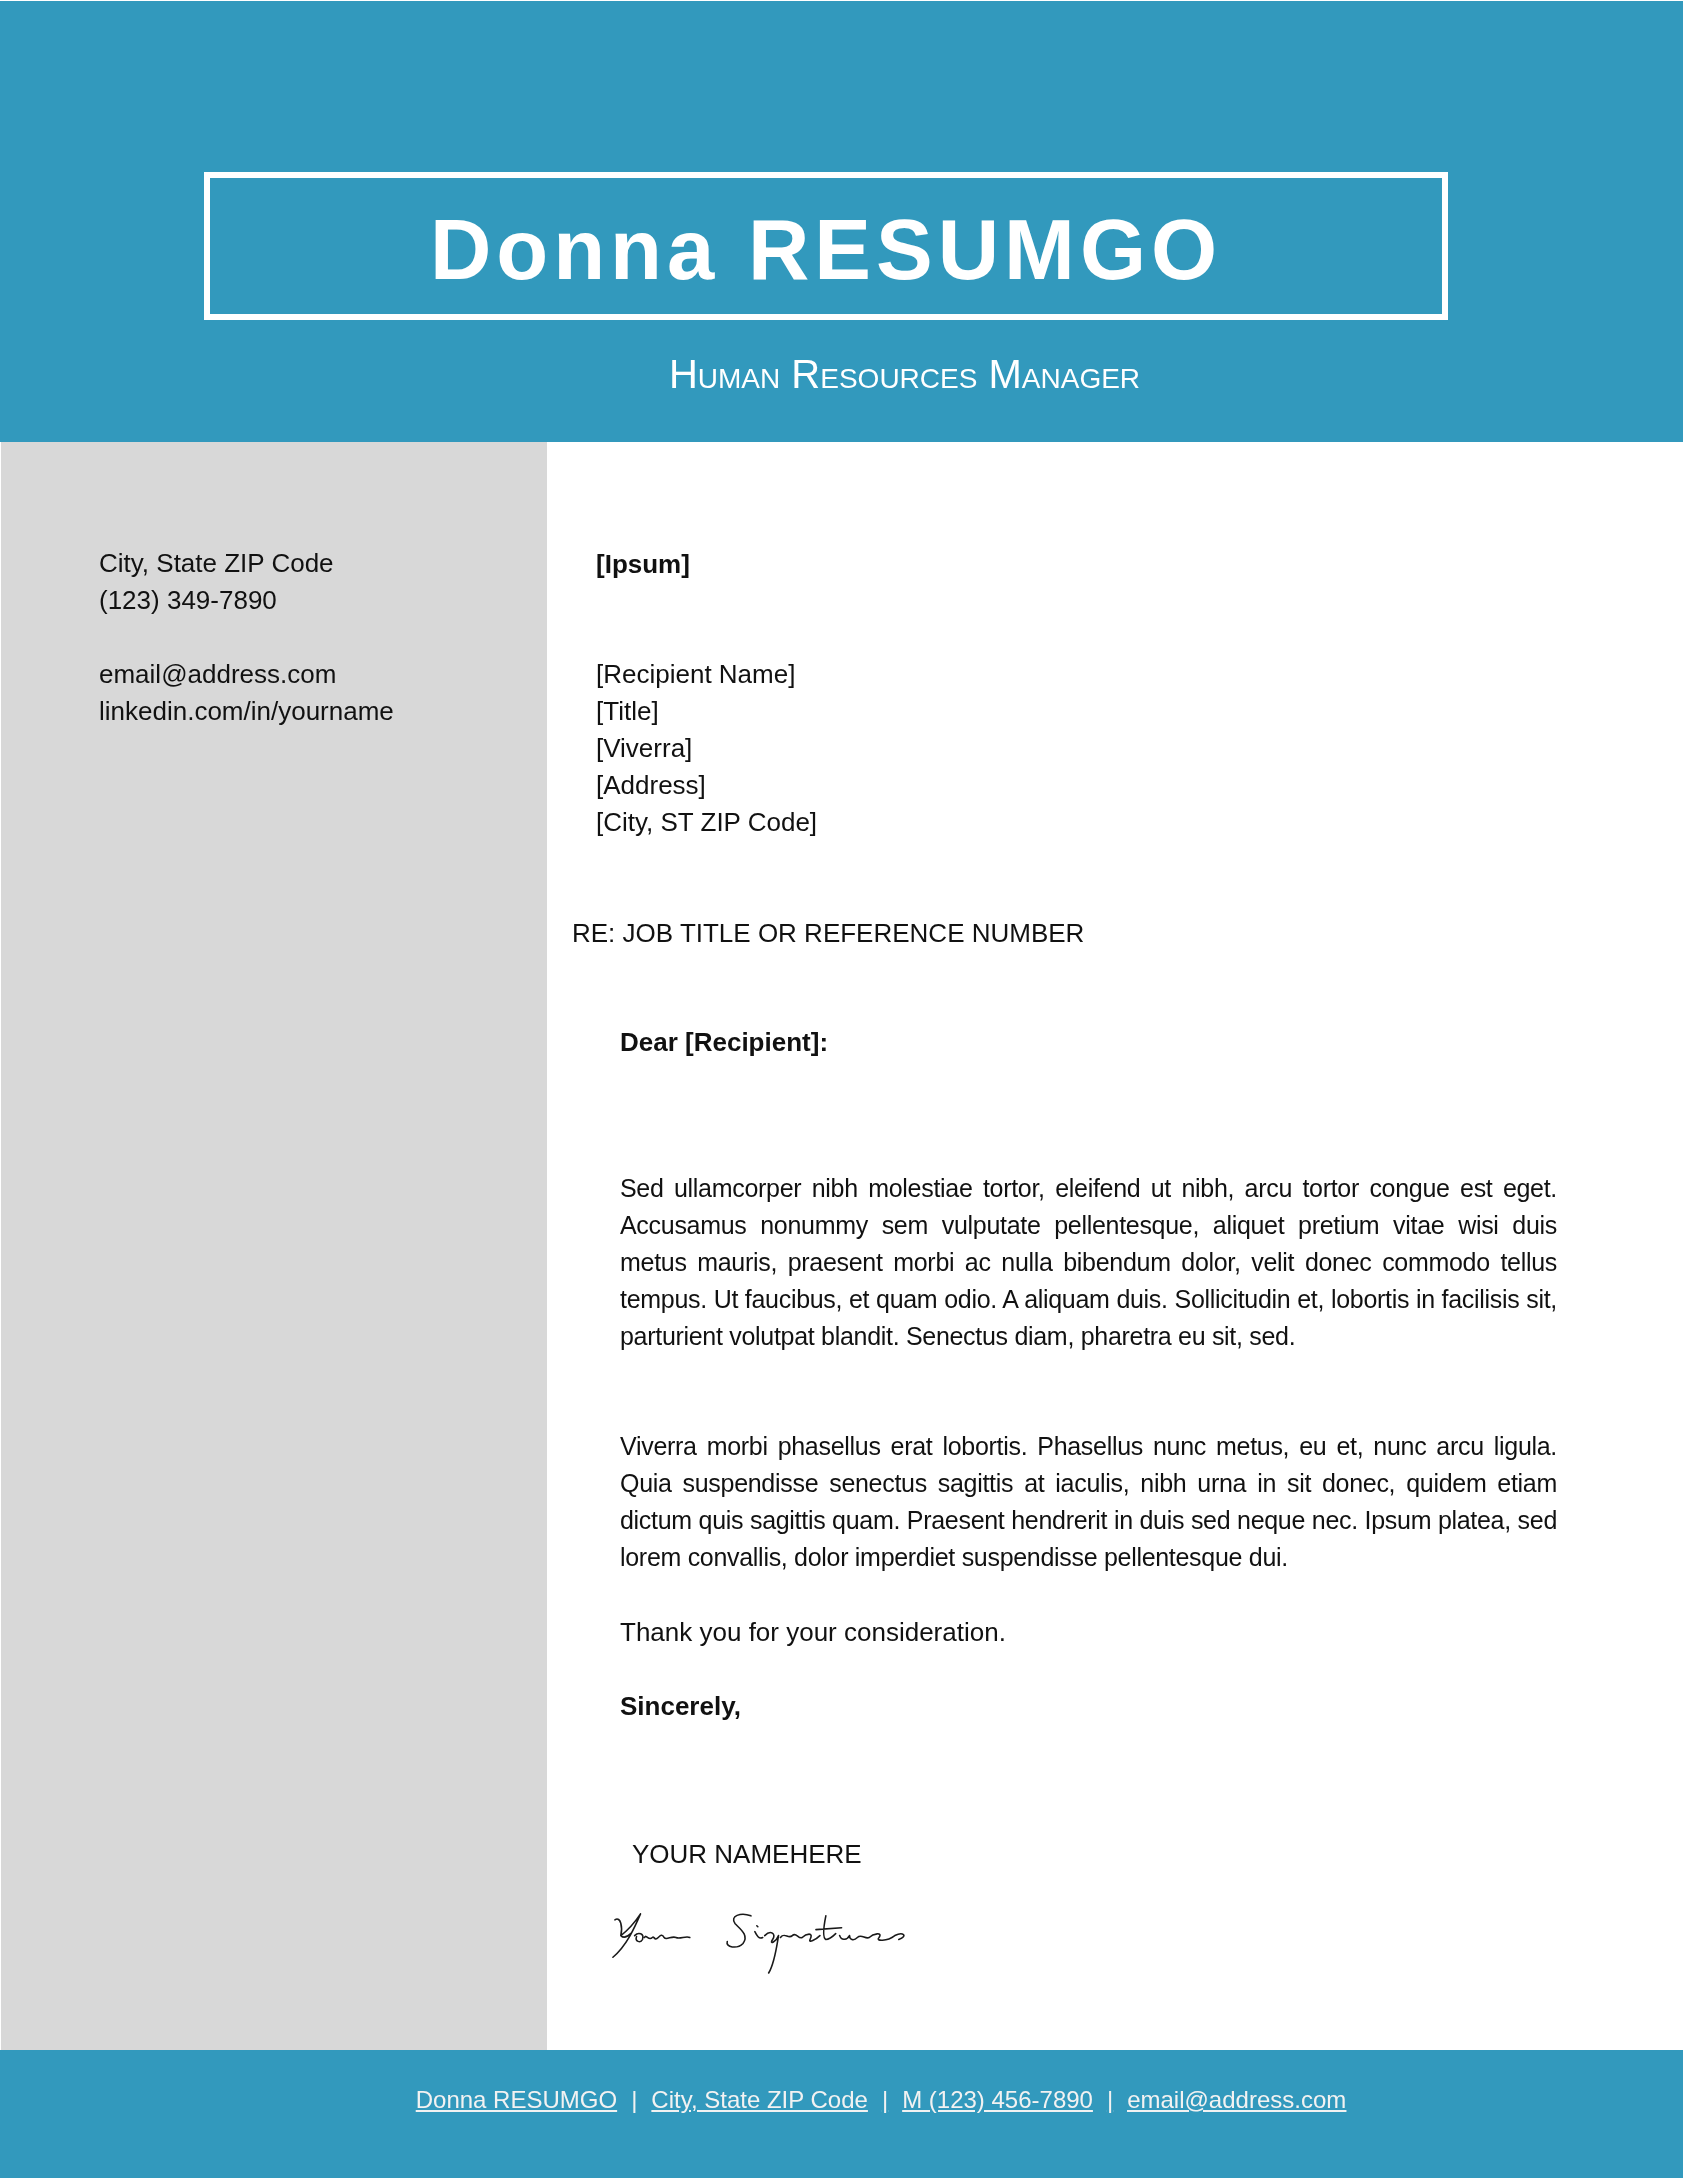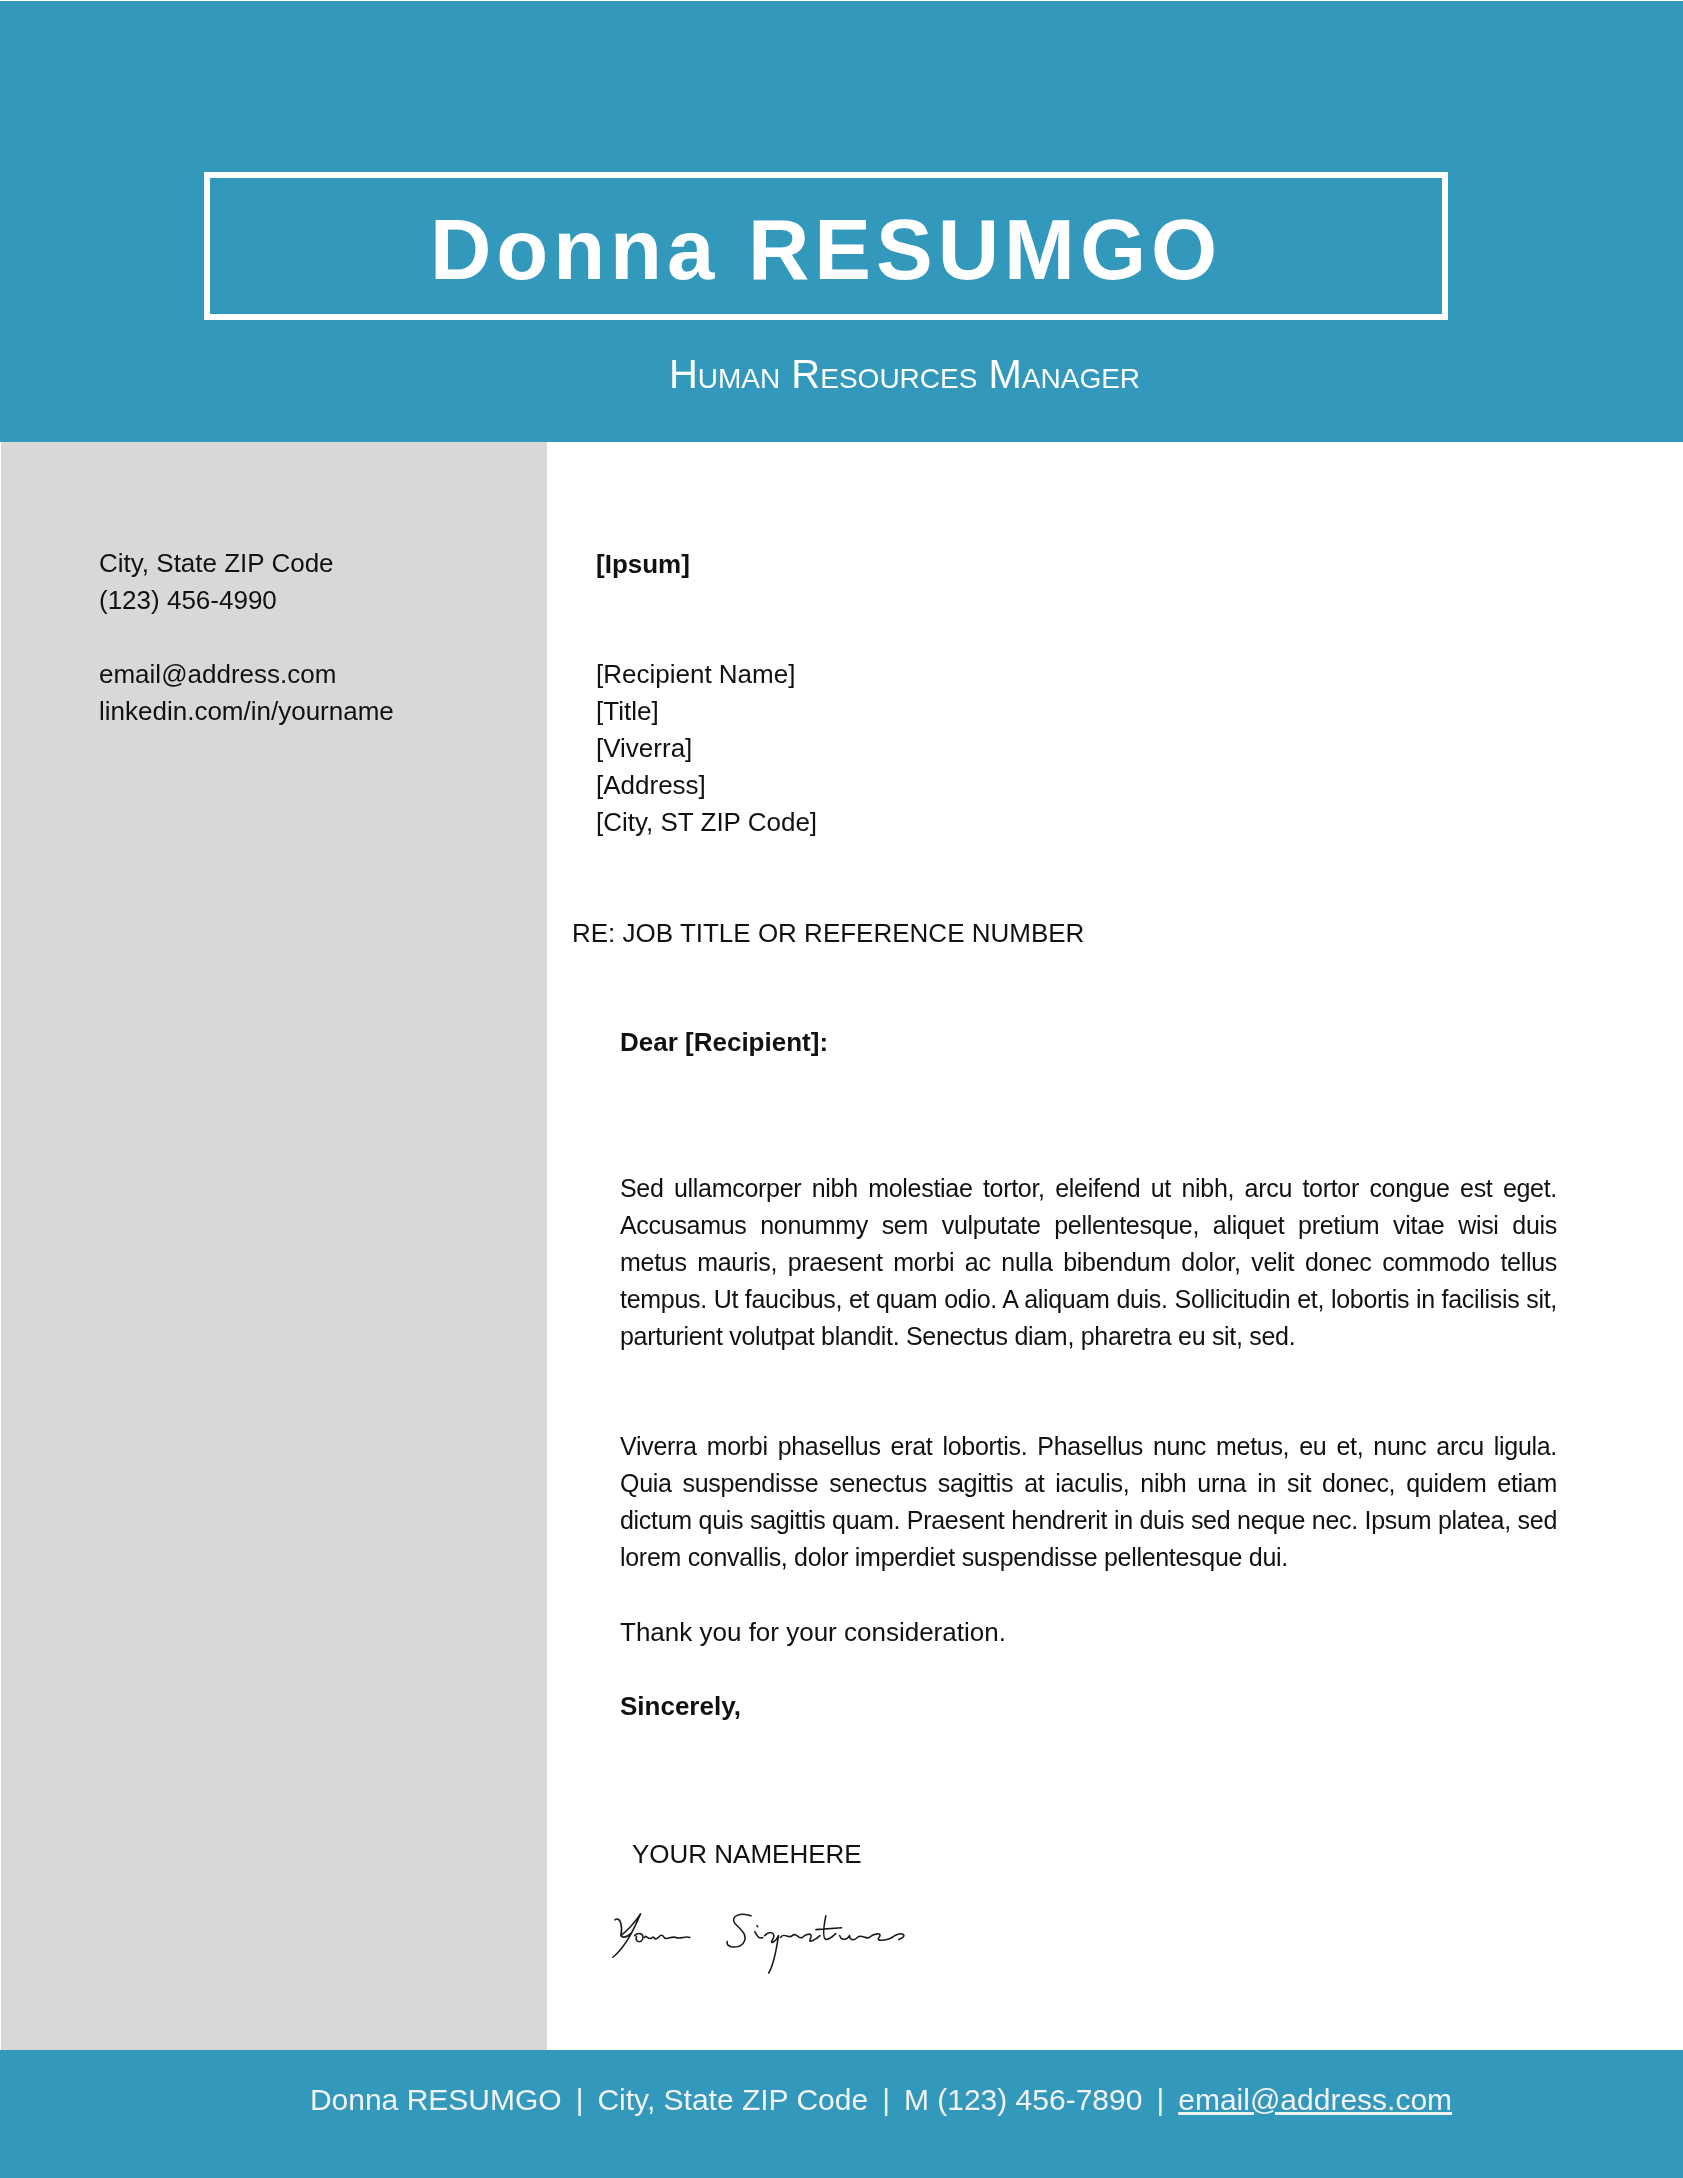--- a/index.html
+++ b/index.html
@@ -50,41 +50,42 @@
   .signature {
     position: absolute; left: 606px; top: 1906px; width: 416px; height: 69px;
   }
   .footer {
     position: absolute; left: 0; top: 2050px; width: 1683px; height: 128px;
     background: #3299bd;
   }
   .footer-line {
     position: absolute; left: 0; right: 0; top: 30px;
     text-align: center; color: #f2f2f2;
-    font-size: 30px; line-height: 40px; white-space: nowrap;
+    font-size: 24px; line-height: 40px; white-space: nowrap;
     padding-left: 79px;
+    text-decoration: underline;
   }
   .footer-line .sep { padding: 0 14px; }
   .footer-line a { color: #f2f2f2; text-decoration: underline; }
 </style>
 </head>
 <body>
 
 <div class="header">
   <div class="name-box">
     <div class="name">Donna RESUMGO</div>
   </div>
   <div class="subtitle">Human Resources Manager</div>
 </div>
 
 <div class="sidebar"></div>
 
 <div class="contact">
   <div>City, State ZIP Code</div>
-  <div>(123) 456-4990</div>
+  <div>(123) 349-7890</div>
   <div class="gap"></div>
   <div>email@address.com</div>
   <div>linkedin.com/in/yourname</div>
 </div>
 
 <div class="txt b" style="left:596px; top:546px;">[Ipsum]</div>
 
 <div class="recip">
   <div>[Recipient Name]</div>
   <div>[Title]</div>

